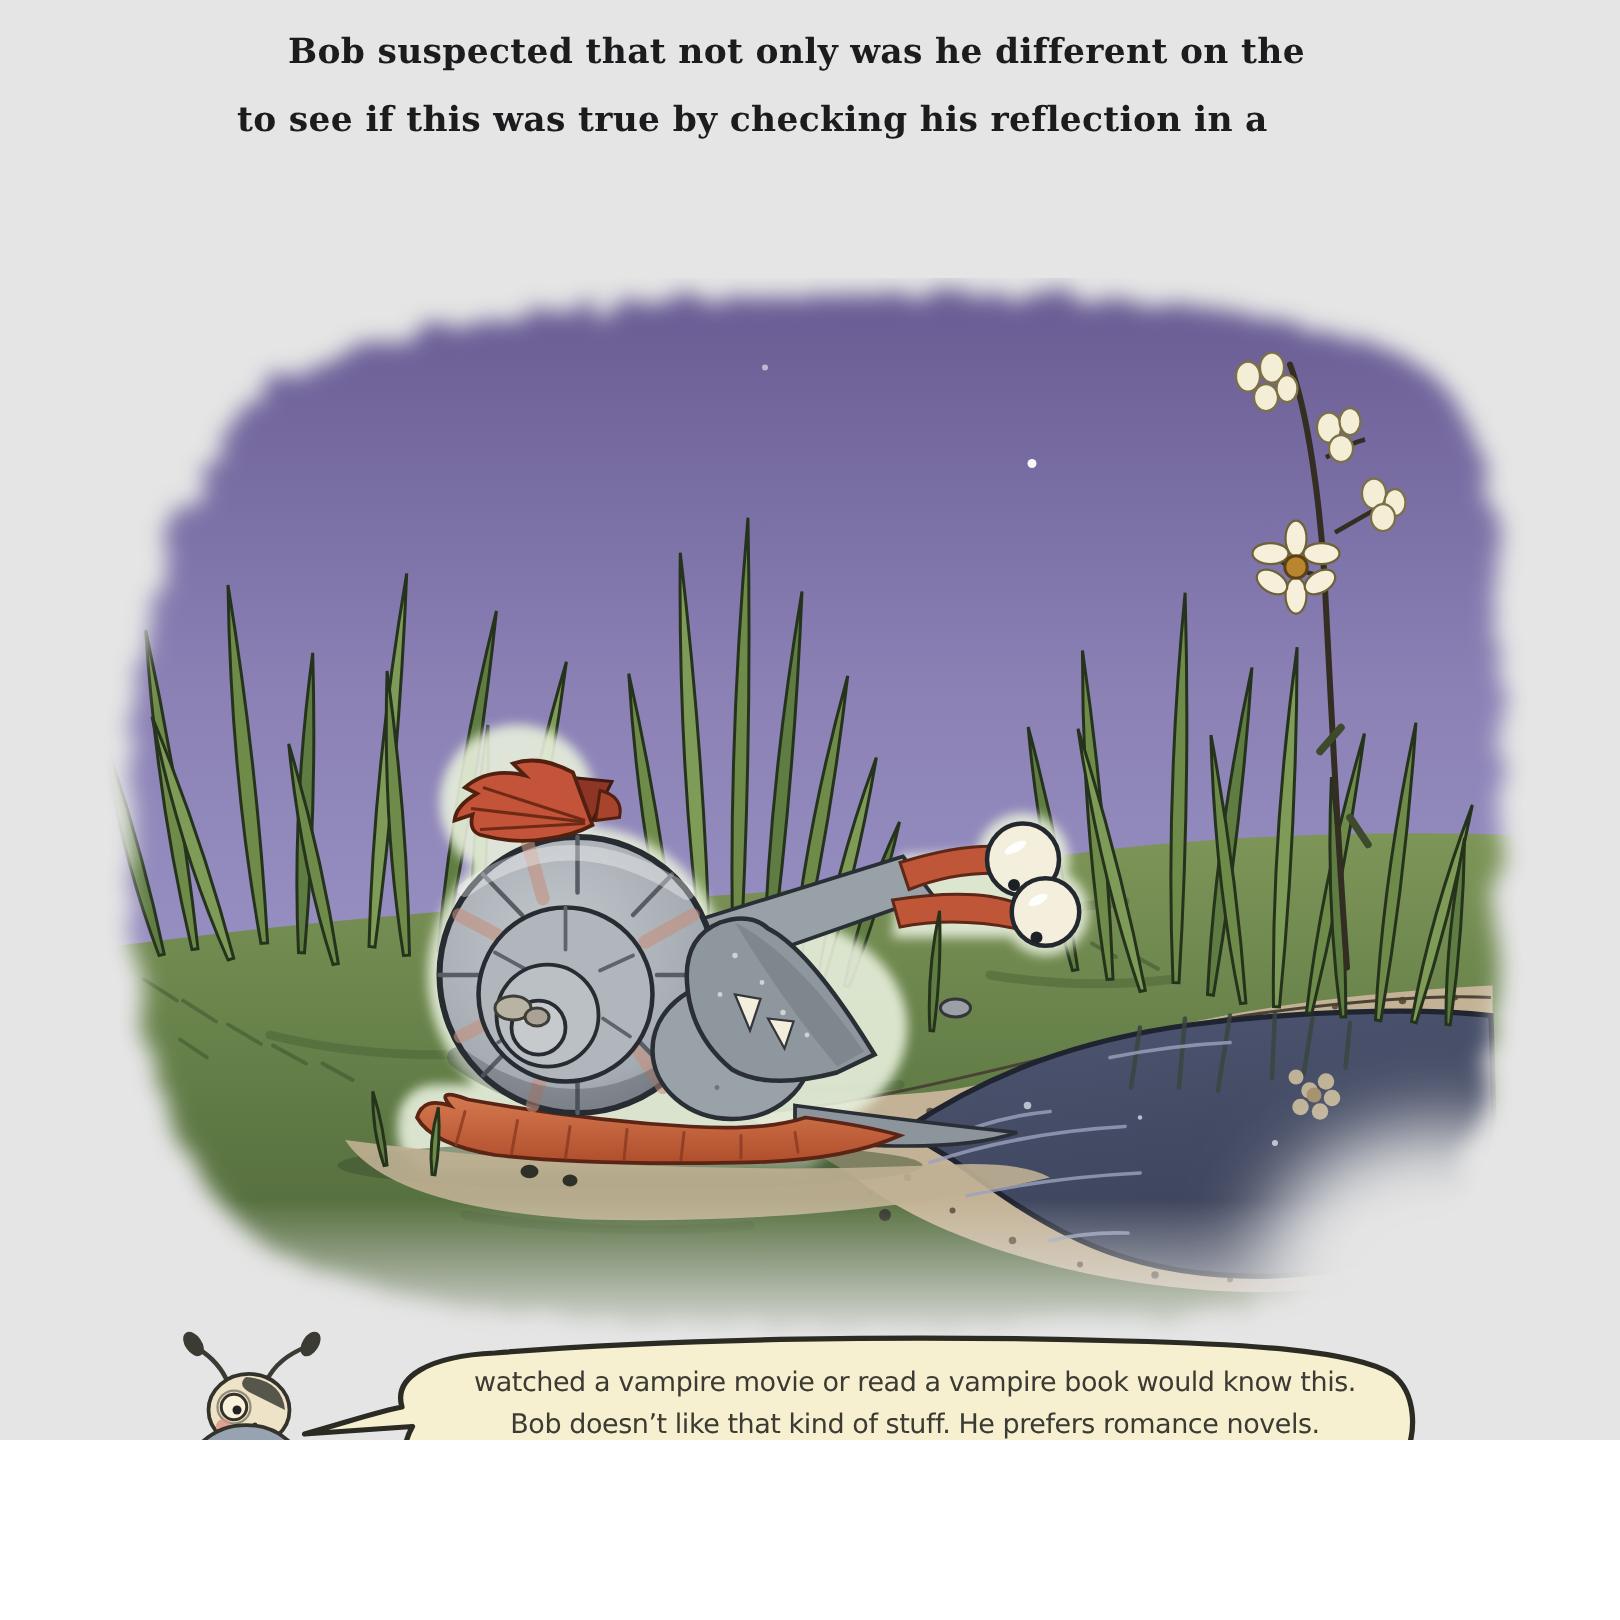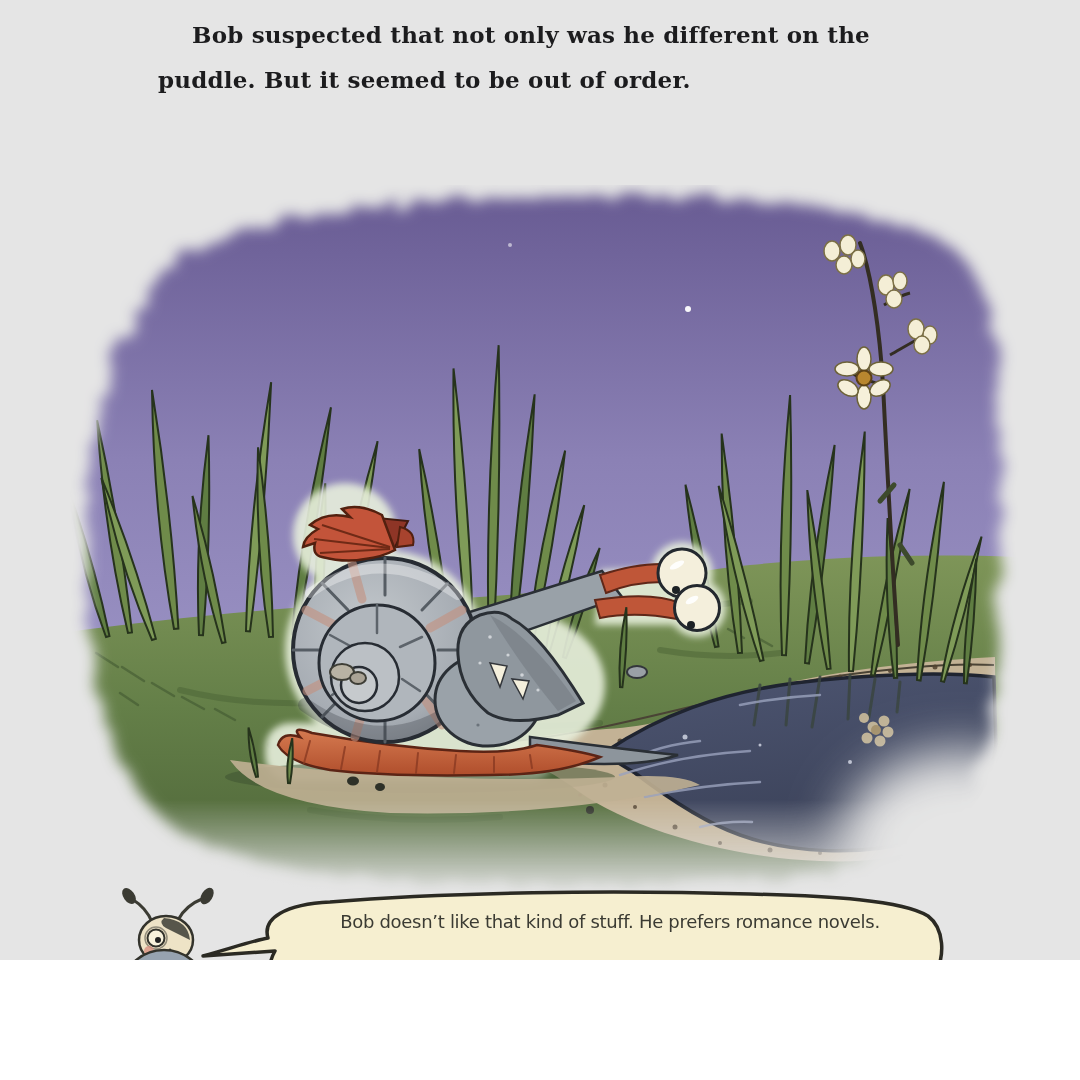--- a/index.html
+++ b/index.html
@@ -21,21 +21,21 @@
   .b2{fill:#5f7d42;stroke:#26331c;stroke-width:2;}
   .b3{fill:#7f9b58;stroke:#26331c;stroke-width:2;}
 </style>
 </head>
 <body>
 
 <div class="page">
 
   <div class="story">
     <span class="line">Bob suspected that not only was he different on the</span>
-    <span class="line">puddle. But it seemed to be out of order.</span>
+    <span class="line">to see if this was true by checking his reflection in a</span>
   </div>
 
   <svg class="illus" width="960" height="710" viewBox="0 0 960 710">
     <defs>
       <linearGradient id="skyGrad" x1="0" y1="0" x2="0" y2="1">
         <stop offset="0" stop-color="#675a92"></stop>
         <stop offset="0.55" stop-color="#8b81b5"></stop>
         <stop offset="1" stop-color="#9a92c4"></stop>
       </linearGradient>
       <linearGradient id="fieldGrad" x1="0" y1="0" x2="0" y2="1">
@@ -424,16 +424,17 @@
       <g stroke="#33332c" stroke-width="4" stroke-linecap="round">
         <path d="M62,142 L58,158"></path>
           <path d="M86,143 L88,159"></path>
       </g>
       <ellipse cx="56" cy="161" rx="6.5" ry="3.5" fill="#33332c" transform="rotate(-10 56 161)"></ellipse>
       <ellipse cx="90" cy="162" rx="6.5" ry="3.5" fill="#33332c" transform="rotate(8 90 162)"></ellipse>
     </g>
   </svg>
 
   <div class="bubble-text">
+    <span class="line">watched a vampire movie or read a vampire book would know this.</span>
     <span class="line">Bob doesn’t like that kind of stuff. He prefers romance novels.</span>
   </div>
 
 </div>
 
 </body></html>

